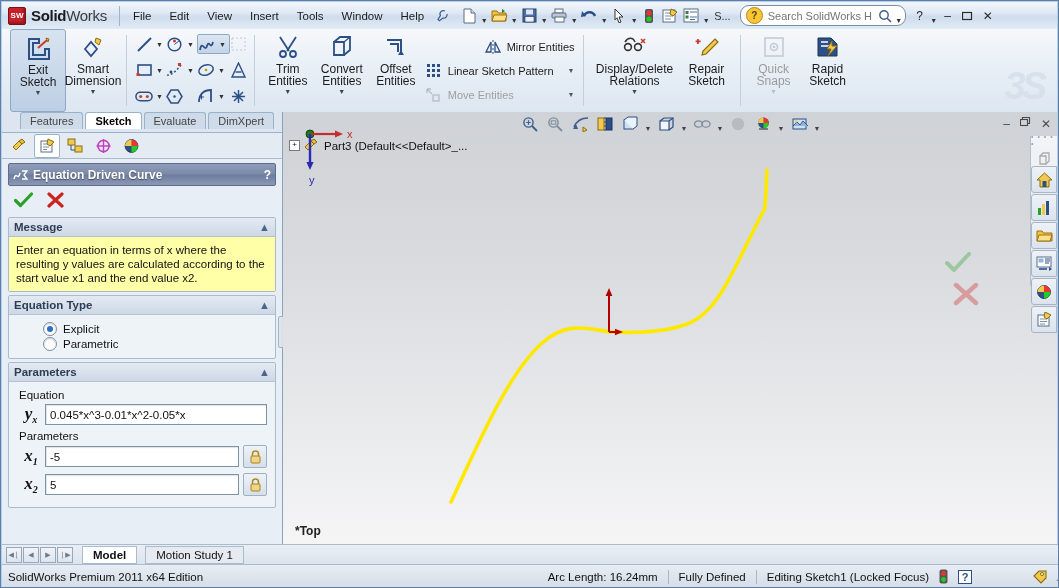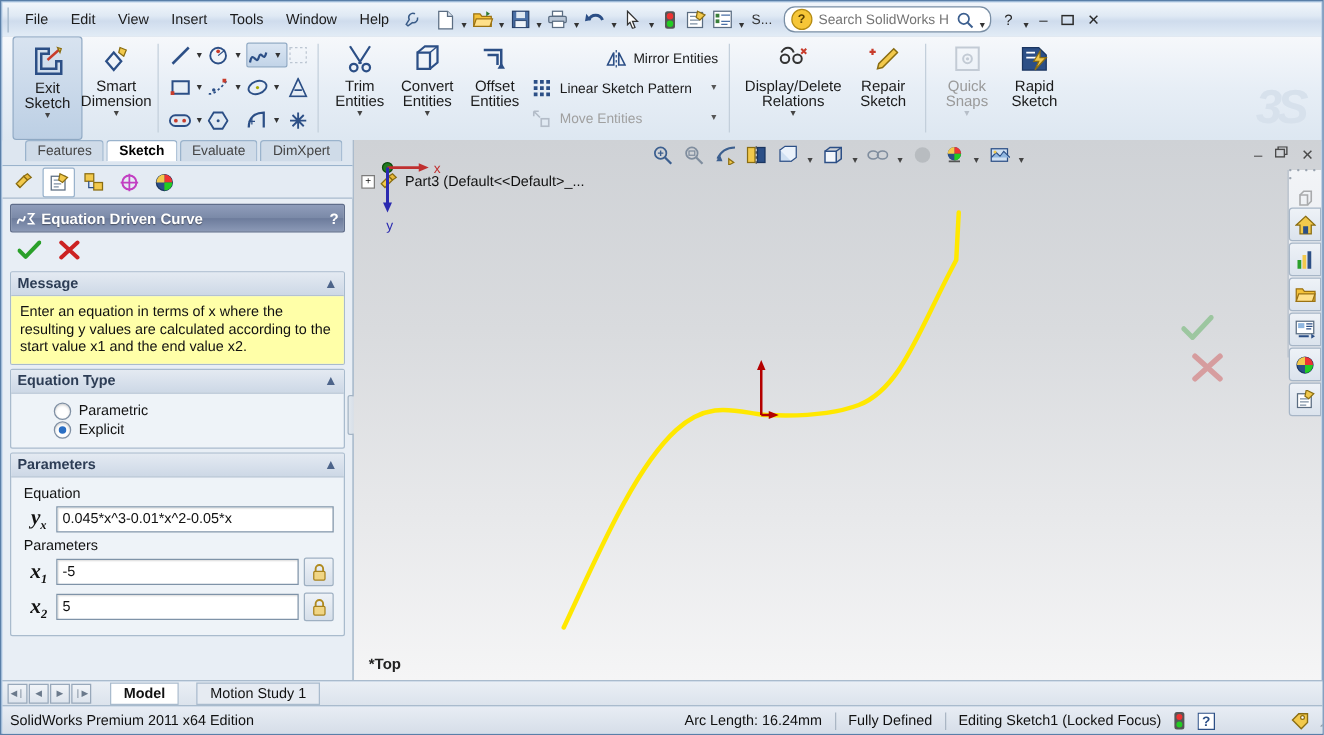--- a/index.html
+++ b/index.html
@@ -141,35 +141,39 @@
     letter-spacing:1px;color:#9aa4b0;font-size:7px;}
   .flyo-btn{width:26px;height:27px;display:flex;align-items:center;justify-content:center;opacity:.45;}
 
   
   .modeltabs{position:absolute;left:1px;top:543px;width:1055px;height:20px;
     background:linear-gradient(to bottom,#eaeff5,#dbe3ec);border-top:1px solid #a9bbcd;
     display:flex;align-items:center;padding-left:4px;}
   .navb{width:14px;height:14px;border:1px solid #98a8ba;background:linear-gradient(to bottom,#f1f4f8,#dde4ed);
     display:flex;align-items:center;justify-content:center;font-size:7px;color:#6b7a8c;margin-right:1px;}
   .mtab{padding:2px 10px;font-size:11.5px;color:#111;background:#e6ebf2;
-    border:1px solid #a9bbcd;margin-left:14px;}
+    border:1px solid #a9bbcd;margin-left:8px;}
   .mtab.active{background:#fff;font-weight:bold;}
   .statusbar{position:absolute;left:1px;top:563px;width:1055px;height:23px;
     background:linear-gradient(to bottom,#e8edf4,#d5dde8);border-top:1px solid #a9bbcd;
     display:flex;align-items:center;font-size:11.5px;color:#111;padding:0 6px;}
   .sb-sep{width:1px;height:14px;background:#aab6c4;margin:0 10px;}
 
   svg{display:block;}
 </style>
 </head>
 <body>
 
 <div id="app">
 
   <div class="titlebar">
+    <div class="sw-logo">
+      <div class="sw-cube">SW</div>
+      <div class="sw-name"><b>Solid</b><span>Works</span></div>
+    </div>
     <div class="tb-sep"></div>
 
     <div class="menubar">
       <div class="menu-item">File</div>
       <div class="menu-item">Edit</div>
       <div class="menu-item">View</div>
       <div class="menu-item">Insert</div>
       <div class="menu-item">Tools</div>
       <div class="menu-item">Window</div>
       <div class="menu-item">Help</div>
@@ -622,26 +626,26 @@
       <div class="msgbody">Enter an equation in terms of x where the resulting y values are calculated according to the start value x1 and the end value x2.</div>
     </div>
 
     <div class="section">
       <div class="sechead">
         <span>Equation Type</span>
         <span class="chev">▲</span>
       </div>
       <div class="secbody">
         <div class="radio-row">
+          <span class="rdo on"></span>
+          <span>Explicit</span>
+        </div>
+        <div class="radio-row">
           <span class="rdo"></span>
           <span>Parametric</span>
-        </div>
-        <div class="radio-row">
-          <span class="rdo on"></span>
-          <span>Explicit</span>
         </div>
       </div>
     </div>
 
     <div class="section">
       <div class="sechead">
         <span>Parameters</span>
         <span class="chev">▲</span>
       </div>
       <div class="secbody">

